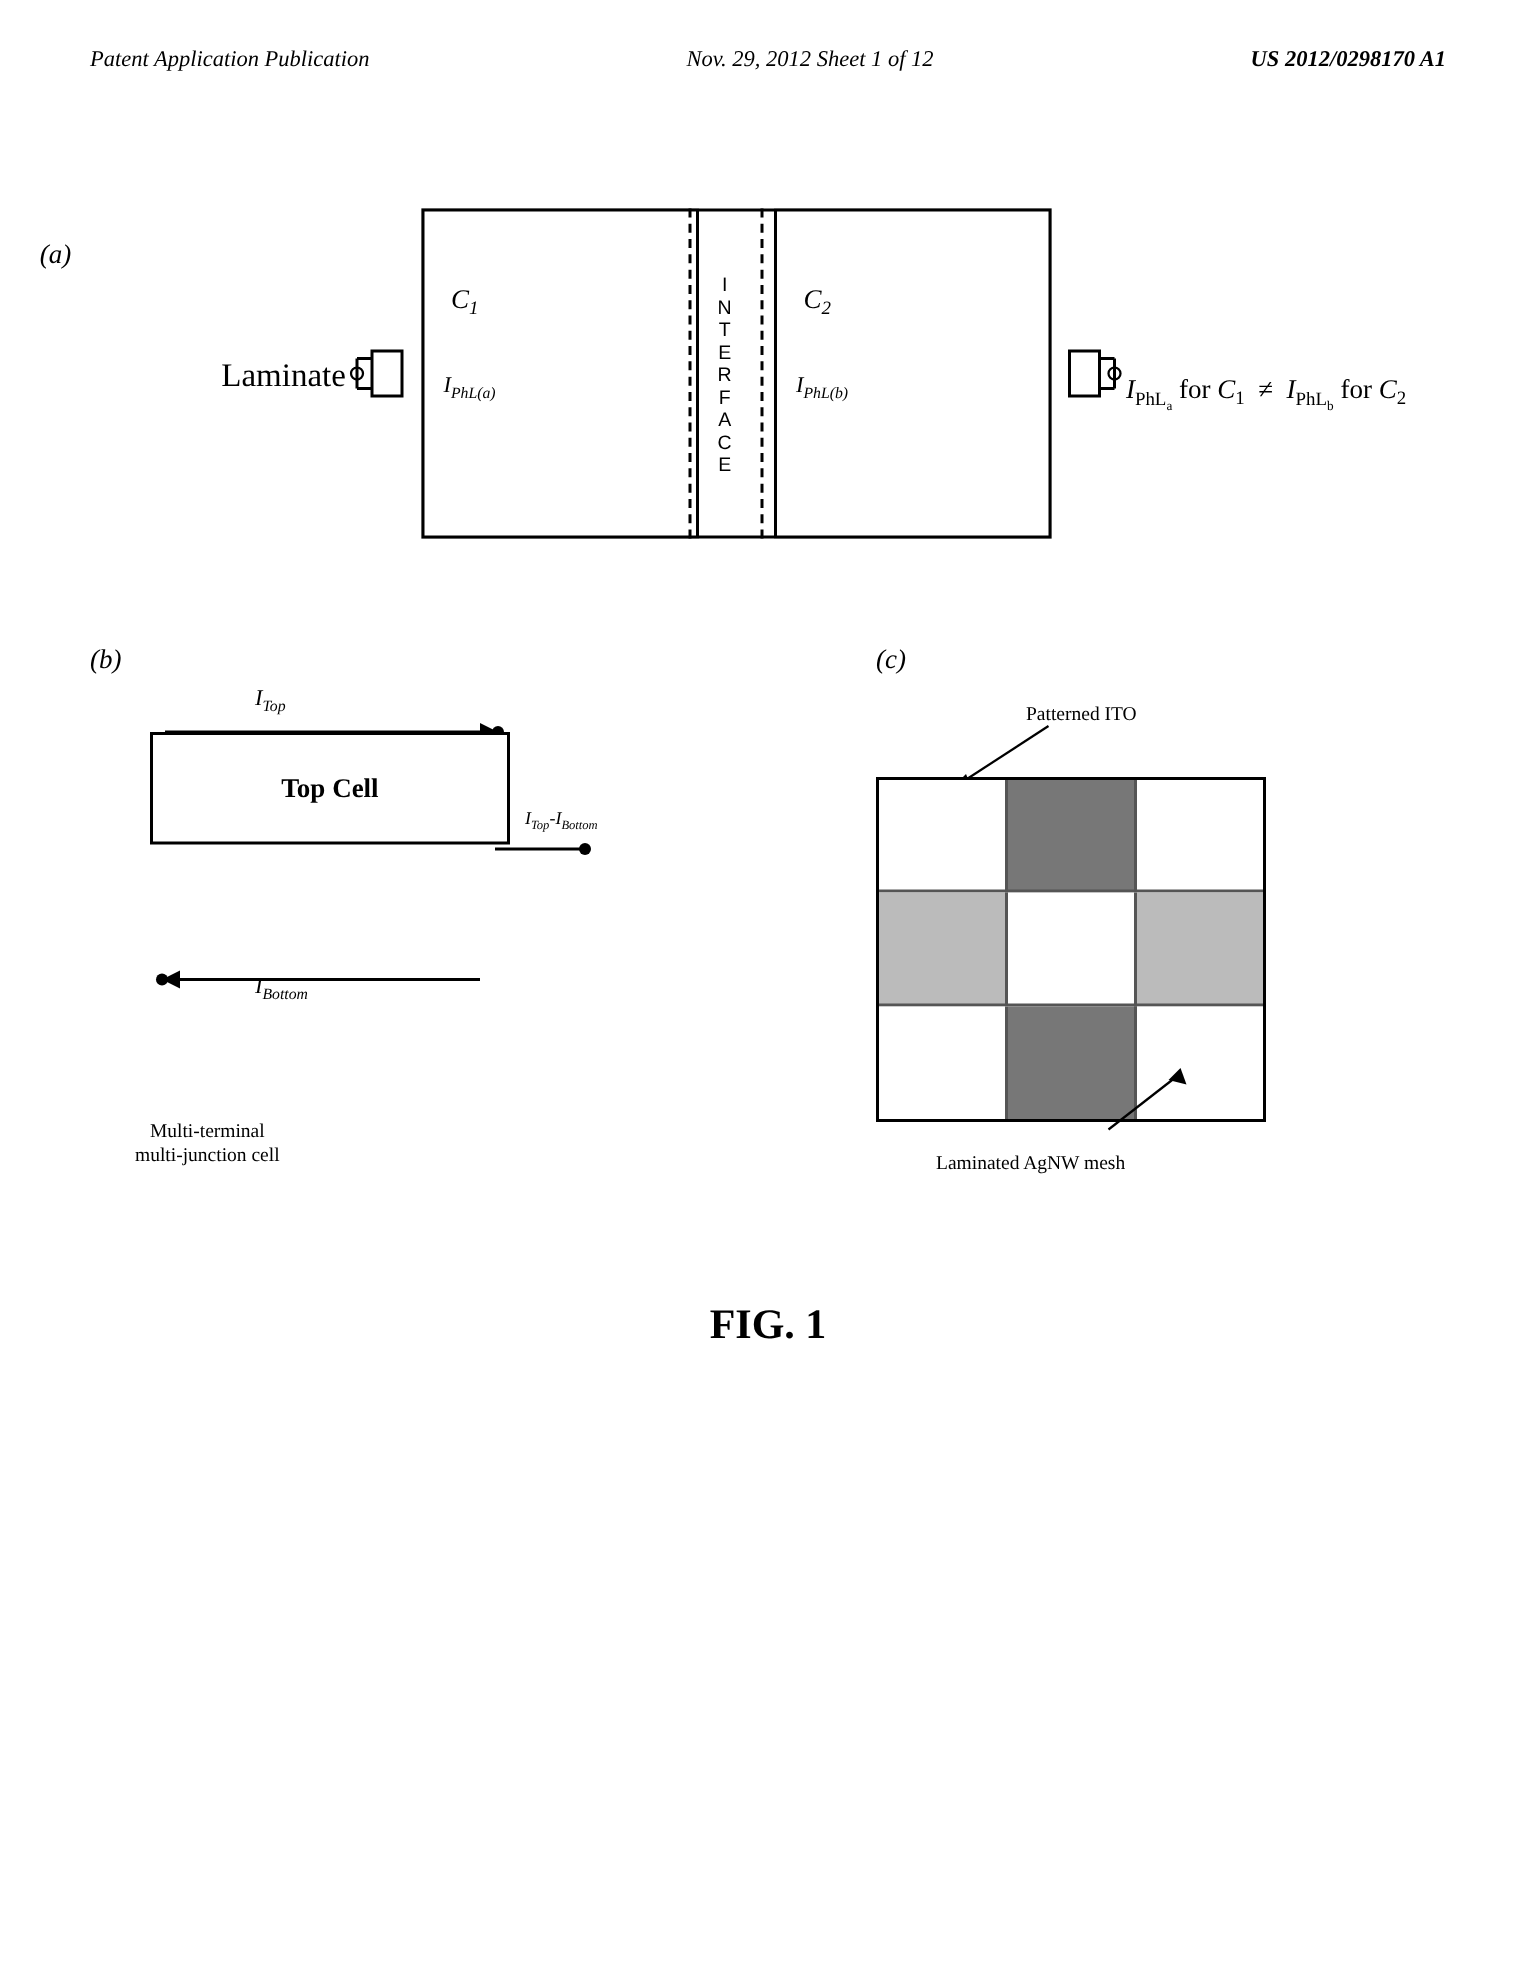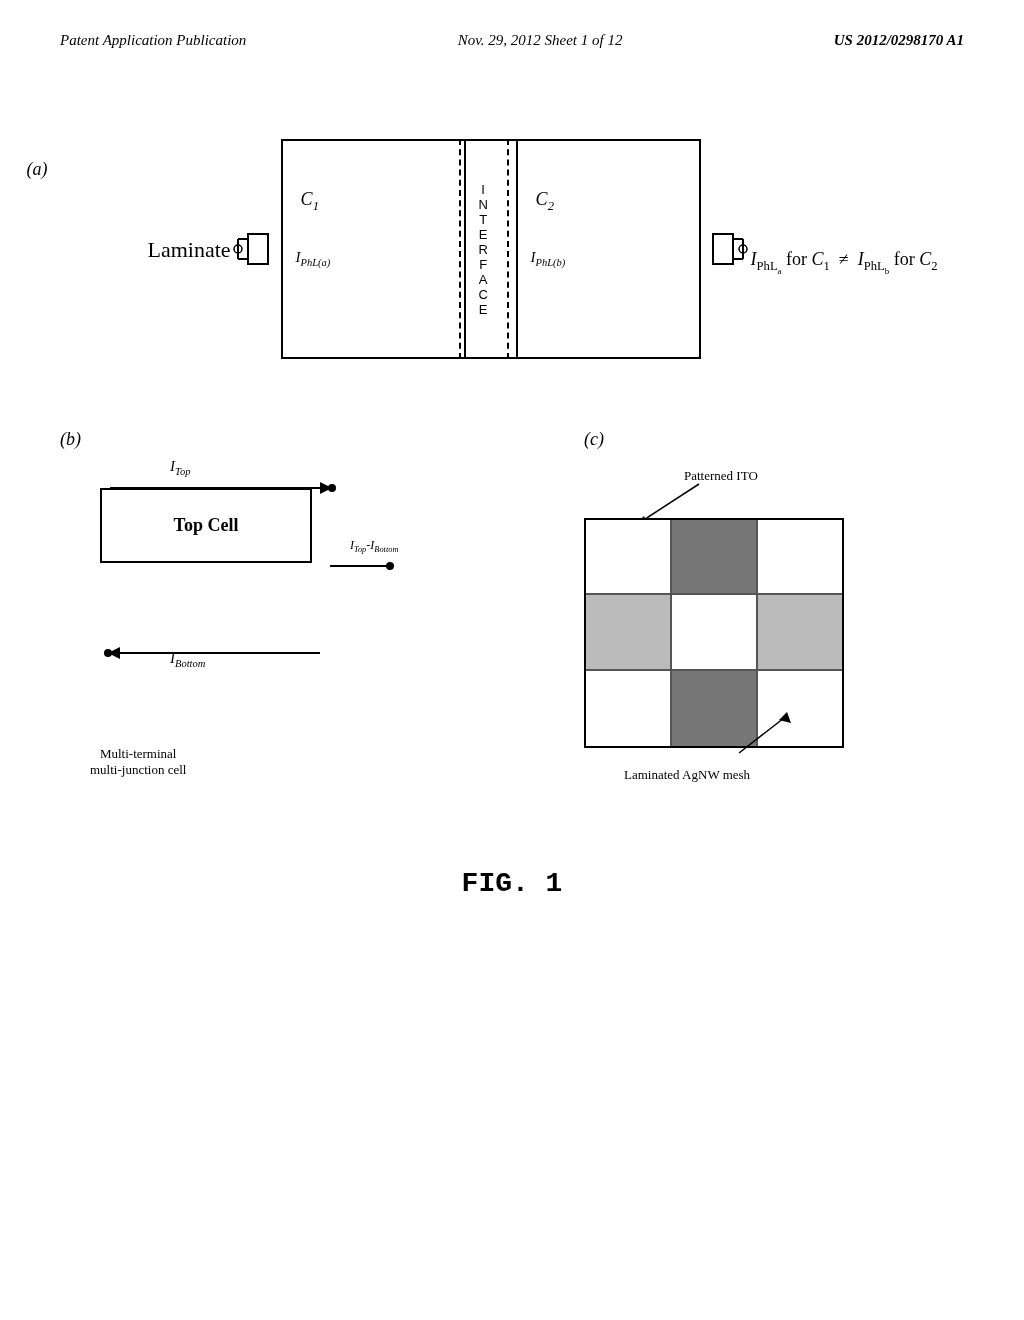--- a/index.html
+++ b/index.html
@@ -181,21 +181,21 @@
       position: relative;
       width: 340px;
       height: 280px;
       margin-left: 30px;
     }
     
     .top-cell-box {
       position: absolute;
       top: 30px;
       left: 10px;
-      width: 212px;
+      width: 240px;
       height: 75px;
       border: 2px solid #000;
       background: #fff;
       display: flex;
       align-items: center;
       justify-content: center;
       font-size: 18px;
       font-weight: bold;
     }
     
@@ -231,21 +231,21 @@
       font-size: 18px;
       margin-bottom: 8px;
     }
 
     
     .fig1-label {
       text-align: center;
       font-size: 28px;
       font-weight: bold;
       margin-top: 80px;
-      font-family: Liberation Mono, monospace;
+      font-family: Liberation Serif, serif;
     }
 
     
     sub { font-size: 0.7em; }
     .svg-terminal { width: 50px; height: 60px; }
 
     
     .math { font-style: italic; }
   </style>
 </head>

